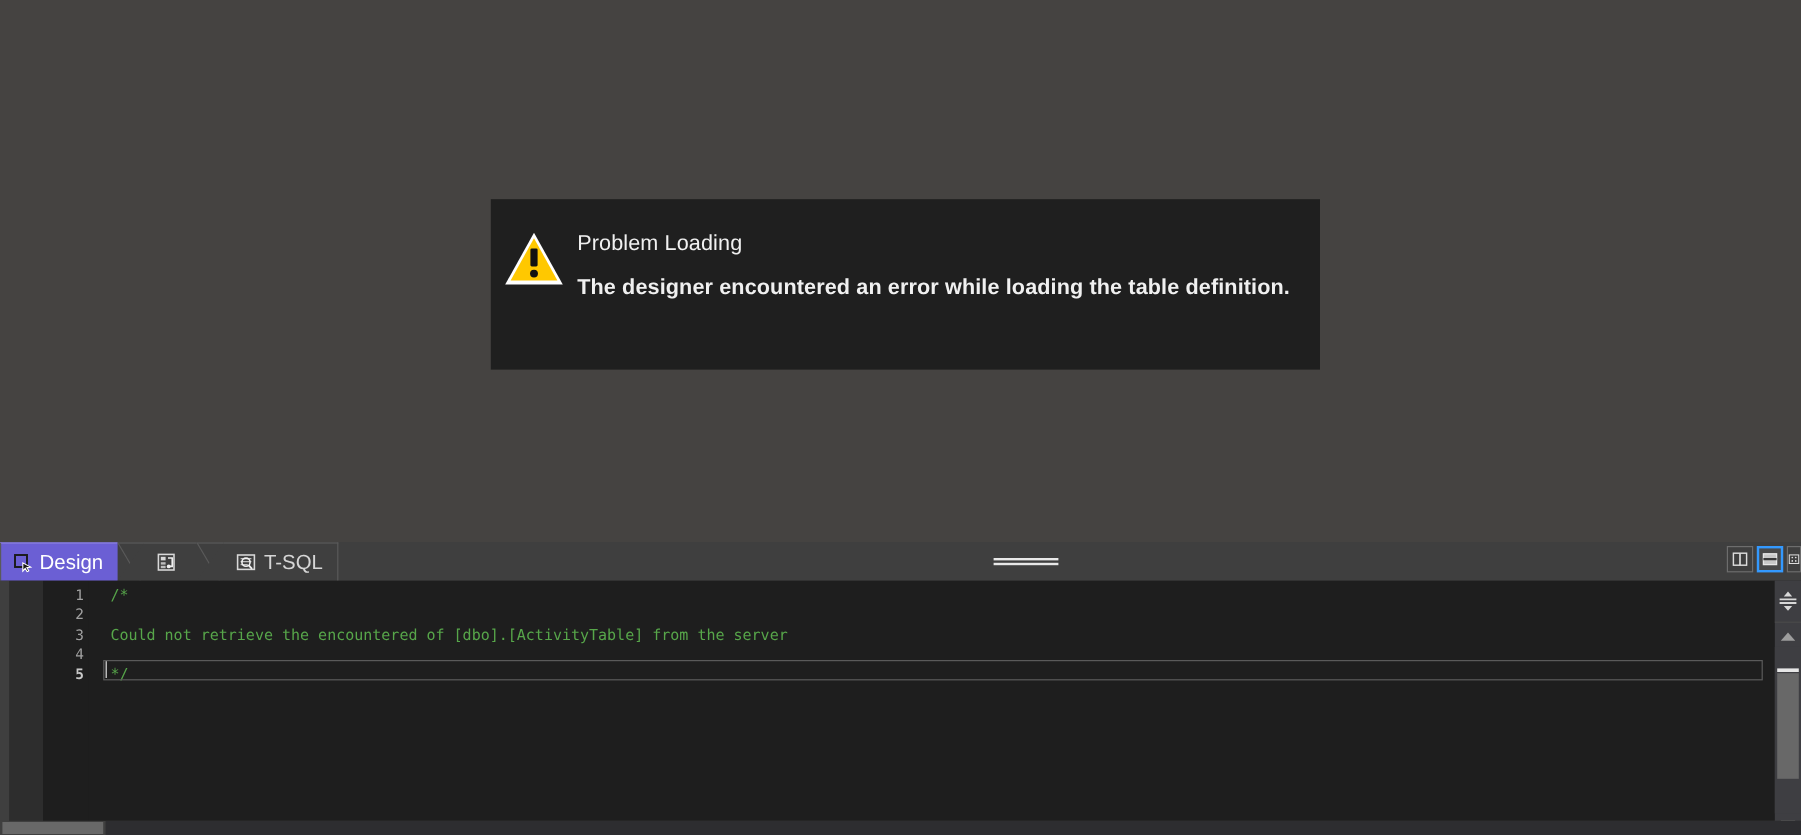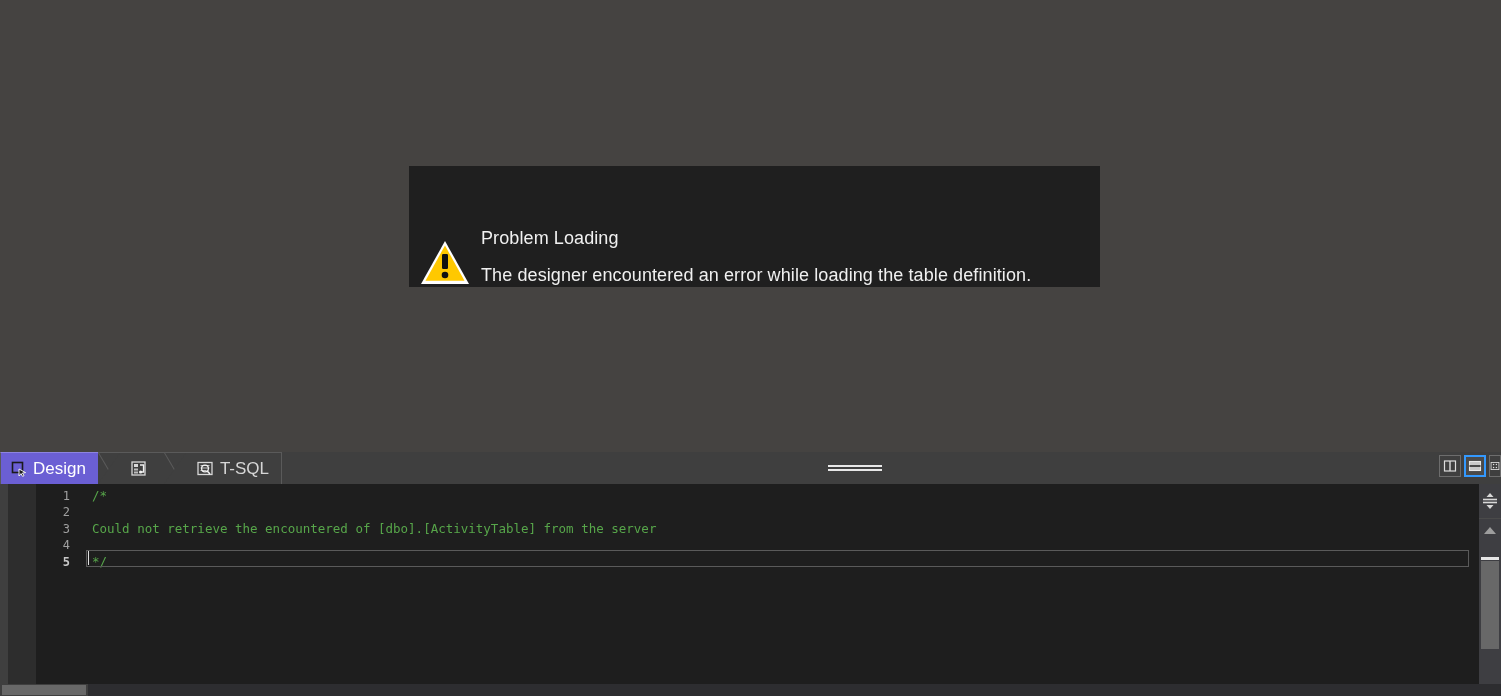--- a/index.html
+++ b/index.html
@@ -31,24 +31,24 @@
     height: 452px;
     background: #454341;
   }
 
   
   .problem-panel {
     position: absolute;
     left: 409px;
     top: 166px;
     width: 691px;
-    height: 121px;
+    height: 142px;
     background: #1f1f1f;
     display: flex;
-    align-items: flex-end;
+    align-items: flex-start;
     box-sizing: border-box;
     padding: 16px 0 0 0;
   }
   .warn-icon-wrap {
     width: 72px;
     flex: 0 0 72px;
     display: flex;
     justify-content: center;
     align-items: flex-start;
     padding-top: 10px;
@@ -67,20 +67,21 @@
     font-size: 18px;
     line-height: 24px;
     margin-bottom: 13px;
     letter-spacing: 0.1px;
   }
   .problem-body {
     color: #f0f0f0;
     font-size: 18px;
     line-height: 24px;
     letter-spacing: 0.1px;
+    font-weight: bold;
   }
 
   
   .editor-pane {
     position: absolute;
     left: 0;
     top: 452px;
     width: 1501px;
     height: 244px;
     background: #3f3f3f;

